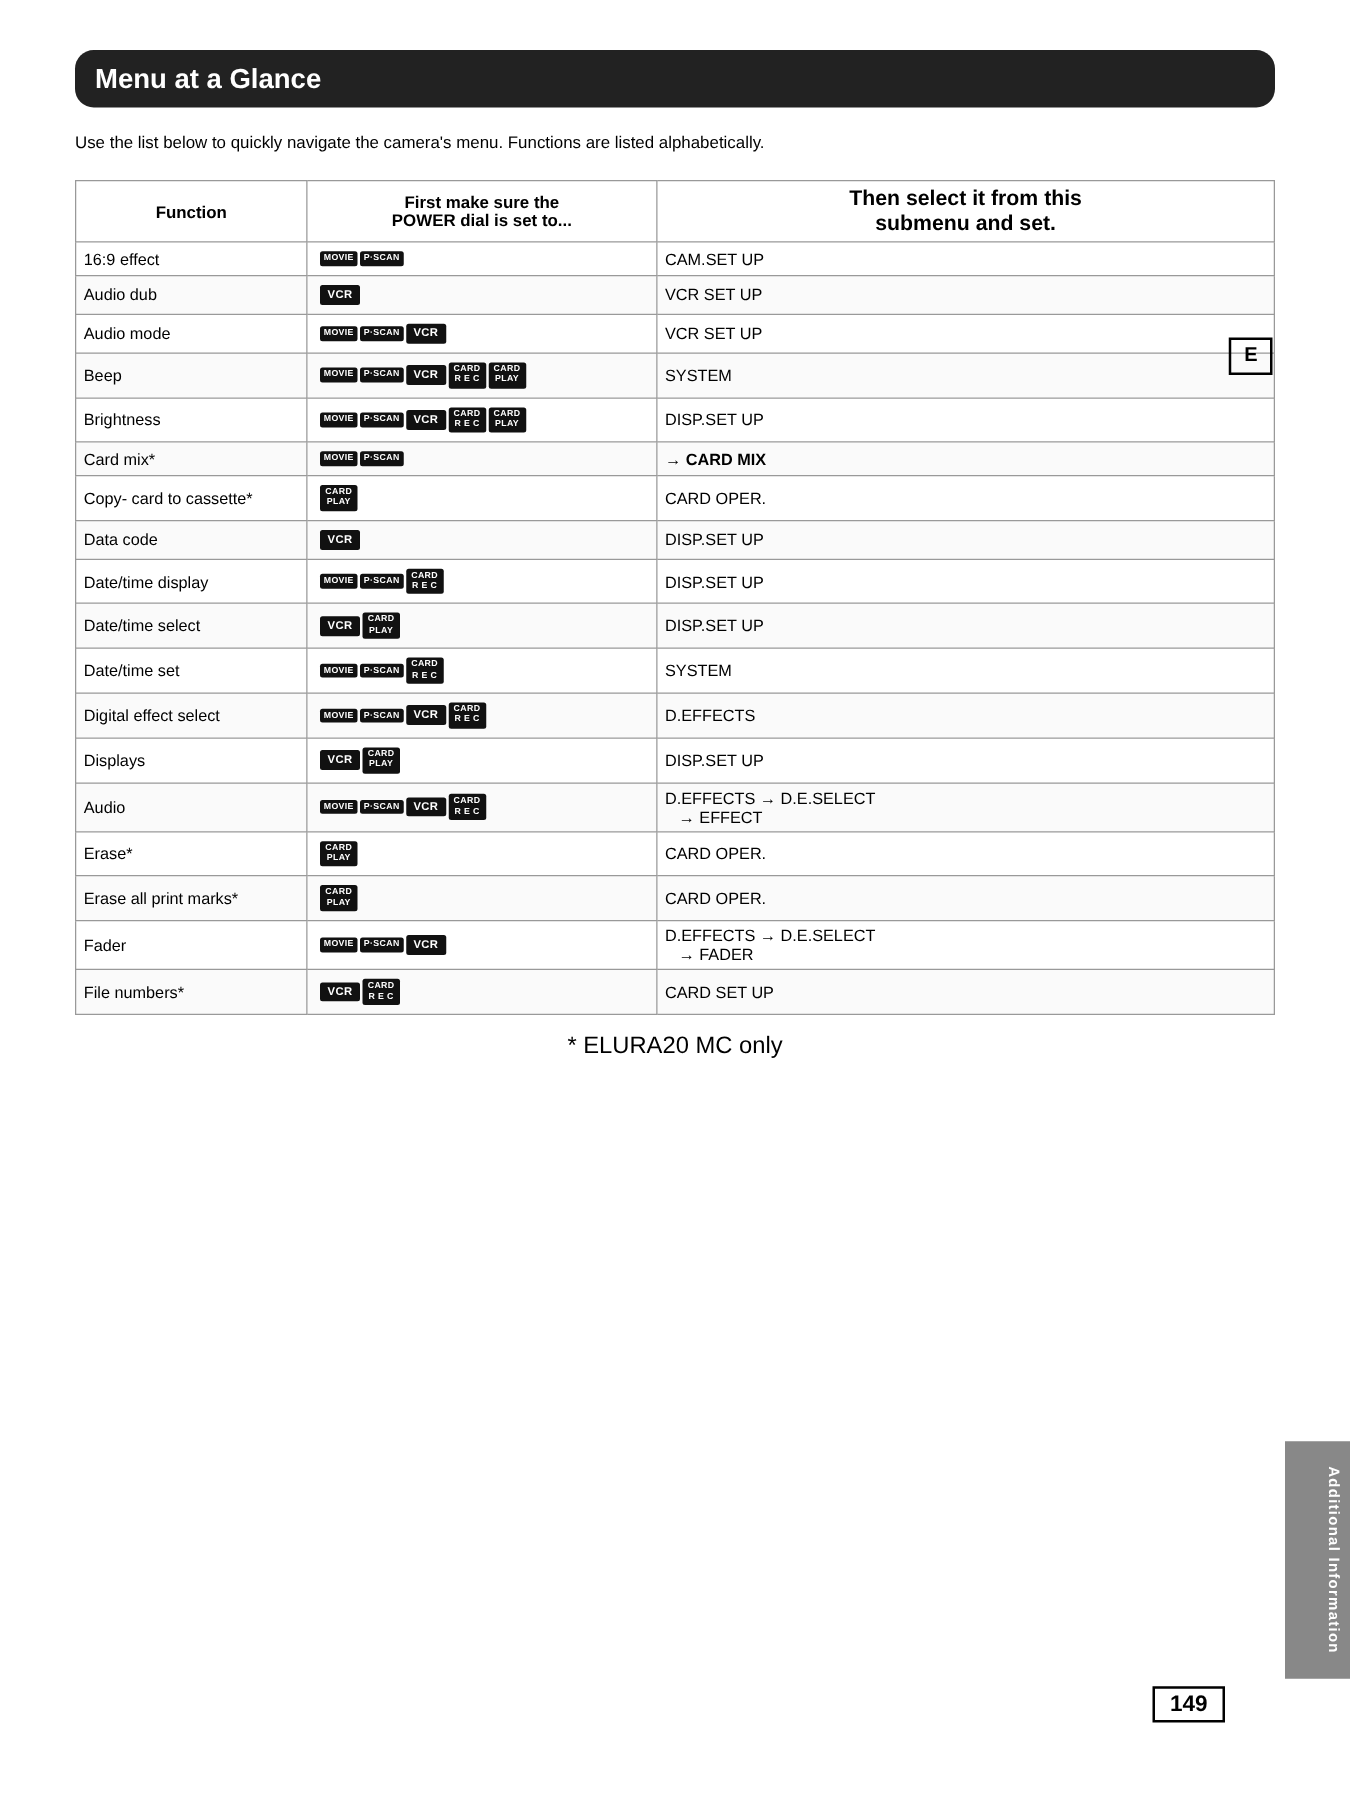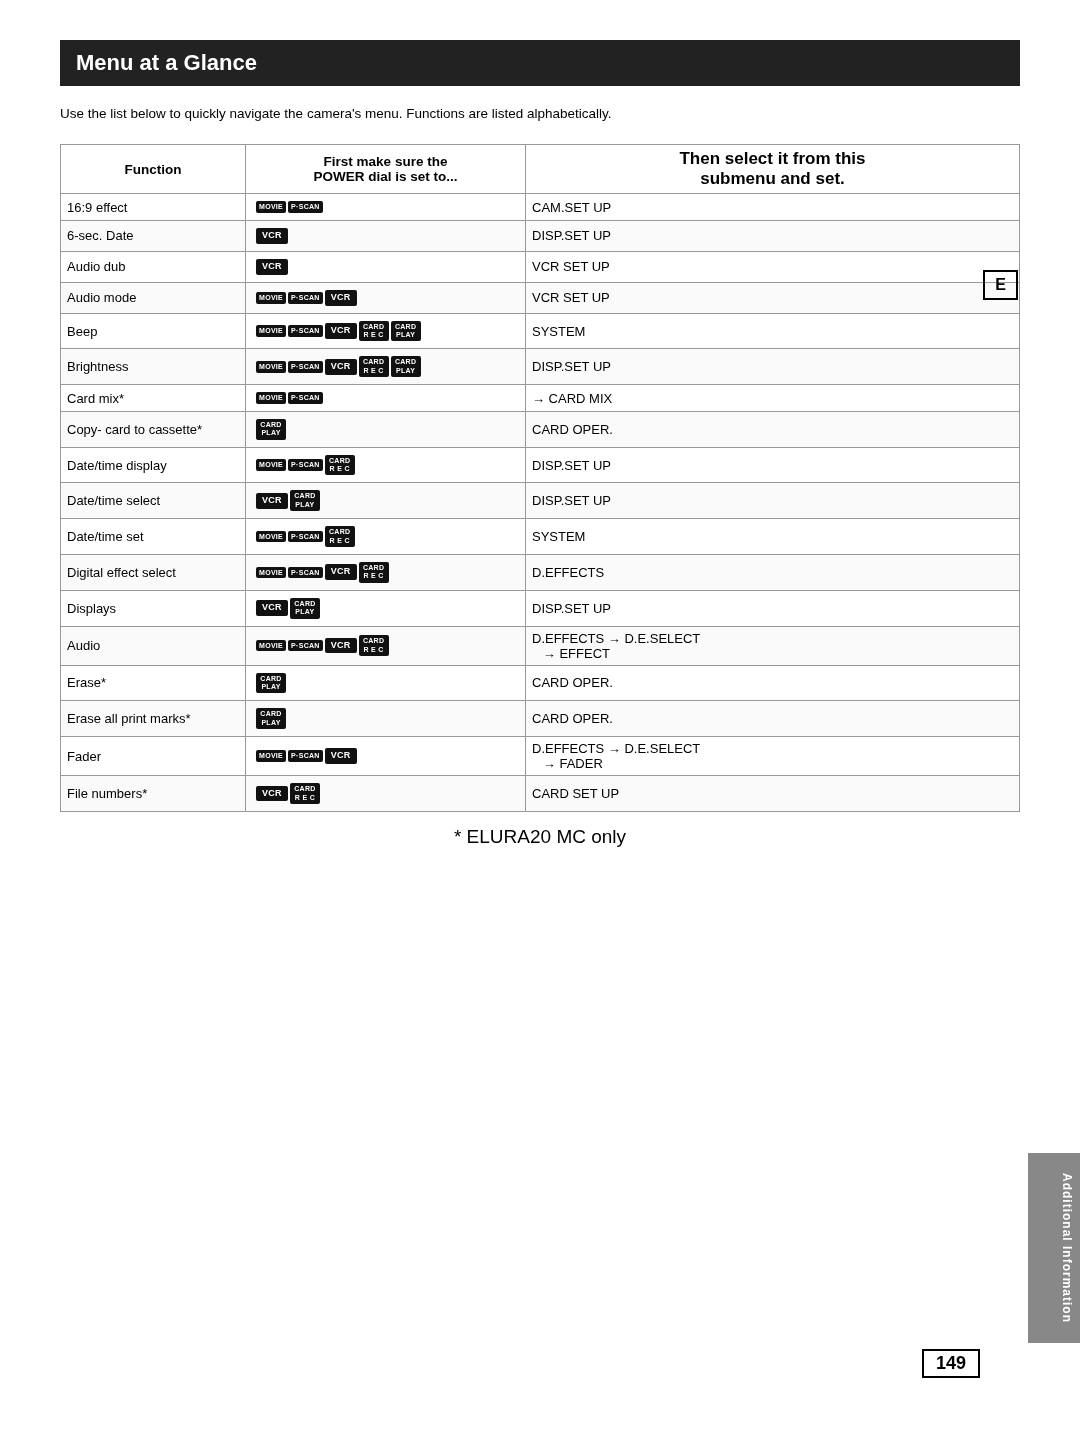--- a/index.html
+++ b/index.html
@@ -16,20 +16,21 @@
 
     .page-title {
       background: #222;
       color: #fff;
       font-size: 22px;
       font-weight: bold;
       padding: 10px 16px;
       margin-bottom: 18px;
       display: inline-block;
       width: 100%;
+      border-radius: 15px;
     }
 
     .intro-text {
       font-size: 13.5px;
       margin-bottom: 20px;
       line-height: 1.5;
     }
 
     .main-table {
       width: 100%;
@@ -186,29 +187,20 @@
         <td class="col-function">16:9 effect</td>
         <td class="col-power">
           <div class="badges-cell">
             <span class="badge" style="font-size: 7px;">MOVIE</span>
             <span class="badge" style="font-size: 7px;">P·SCAN</span>
           </div>
         </td>
         <td class="col-submenu">CAM.SET UP</td>
       </tr>
       <tr>
-        <td class="col-function">6-sec. Date</td>
-        <td class="col-power">
-          <div class="badges-cell">
-            <span class="badge" style="font-size: 9px; padding: 3px 6px;">VCR</span>
-          </div>
-        </td>
-        <td class="col-submenu">DISP.SET UP</td>
-      </tr>
-      <tr>
         <td class="col-function">Audio dub</td>
         <td class="col-power">
           <div class="badges-cell">
             <span class="badge" style="font-size: 9px; padding: 3px 6px;">VCR</span>
           </div>
         </td>
         <td class="col-submenu">VCR SET UP</td>
       </tr>
       <tr>
         <td class="col-function">Audio mode</td>
@@ -248,30 +240,39 @@
         <td class="col-submenu">DISP.SET UP</td>
       </tr>
       <tr>
         <td class="col-function">Card mix*</td>
         <td class="col-power">
           <div class="badges-cell">
             <span class="badge" style="font-size: 7px;">MOVIE</span>
             <span class="badge" style="font-size: 7px;">P·SCAN</span>
           </div>
         </td>
-        <td class="col-submenu"><span style="font-weight:normal">→ CARD MIX</span></td>
+        <td class="col-submenu"><span style="font-weight:bold">→ CARD MIX</span></td>
       </tr>
       <tr>
         <td class="col-function">Copy- card to cassette*</td>
         <td class="col-power">
           <div class="badges-cell">
             <span class="badge" style="font-size: 7px; line-height: 1.2; min-width: 30px; padding: 2px 3px;">CARD<br>PLAY</span>
           </div>
         </td>
         <td class="col-submenu">CARD OPER.</td>
+      </tr>
+      <tr>
+        <td class="col-function">Data code</td>
+        <td class="col-power">
+          <div class="badges-cell">
+            <span class="badge" style="font-size: 9px; padding: 3px 6px;">VCR</span>
+          </div>
+        </td>
+        <td class="col-submenu">DISP.SET UP</td>
       </tr>
       <tr>
         <td class="col-function">Date/time display</td>
         <td class="col-power">
           <div class="badges-cell">
             <span class="badge" style="font-size: 7px;">MOVIE</span>
             <span class="badge" style="font-size: 7px;">P·SCAN</span>
             <span class="badge" style="font-size: 7px; line-height: 1.2; min-width: 30px; padding: 2px 3px;">CARD<br>R E C</span>
           </div>
         </td>

